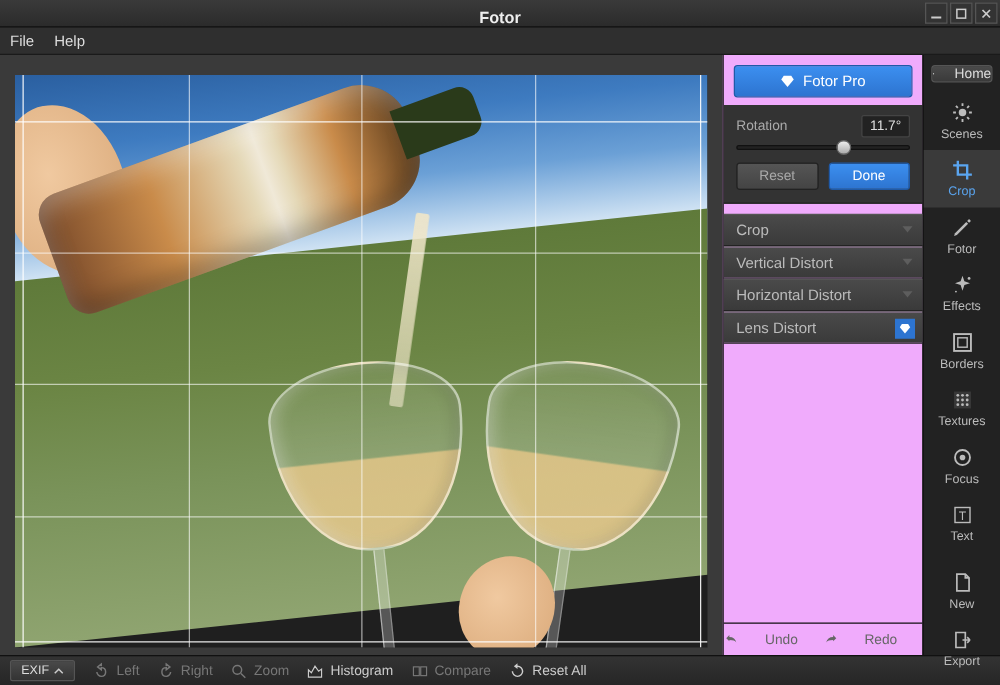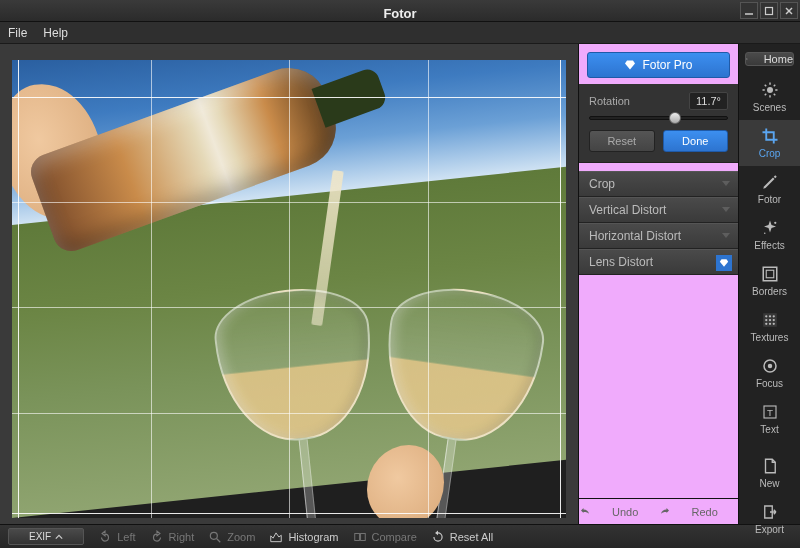--- a/index.html
+++ b/index.html
@@ -73,21 +73,21 @@
 
 .toolbar { width: 62px; background:#222; border-left:1px solid #111; display:flex; flex-direction:column; align-items:stretch; }
 .home-btn { margin:8px 6px; height:26px; background:linear-gradient(#4a4a4a,#3a3a3a); border:1px solid #555; border-radius:3px; display:flex; align-items:center; justify-content:center; gap:16px; color:#ddd; font-size:11px; cursor:pointer; }
 .tool { display:flex; flex-direction:column; align-items:center; justify-content:center; gap:3px; padding:7px 0; color:#bbb; font-size:10px; cursor:pointer; }
 .tool.active { background:#3a3a3a; color:#5aa5f0; }
 .tool svg { width:18px; height:18px; }
 .tool-sep { height:1px; background:#333; margin:4px 6px; }
 
 
 .bottombar { height:24px; background:linear-gradient(#333,#262626); border-top:1px solid #111; display:flex; align-items:center; padding:0 8px; gap:14px; }
-.exif { background:linear-gradient(#4a4a4a,#333); border:1px solid #555; padding:2px 20px; border-radius:2px; color:#ddd; font-size:10px; cursor:pointer; display:flex; align-items:center; gap:4px; }
+.exif { background:linear-gradient(#4a4a4a,#333); border:1px solid #555; padding:2px 8px; border-radius:2px; color:#ddd; font-size:10px; cursor:pointer; display:flex; align-items:center; gap:4px; }
 .bb-item { display:flex; align-items:center; gap:5px; color:#777; font-size:11px; cursor:pointer; }
 .bb-item.on { color:#ccc; }
 .bb-item svg { width:14px; height:14px; }
 </style>
 </head>
 <body>
 
 <div class="titlebar">
   <span class="title">Fotor</span>
   <div class="winbtns">

